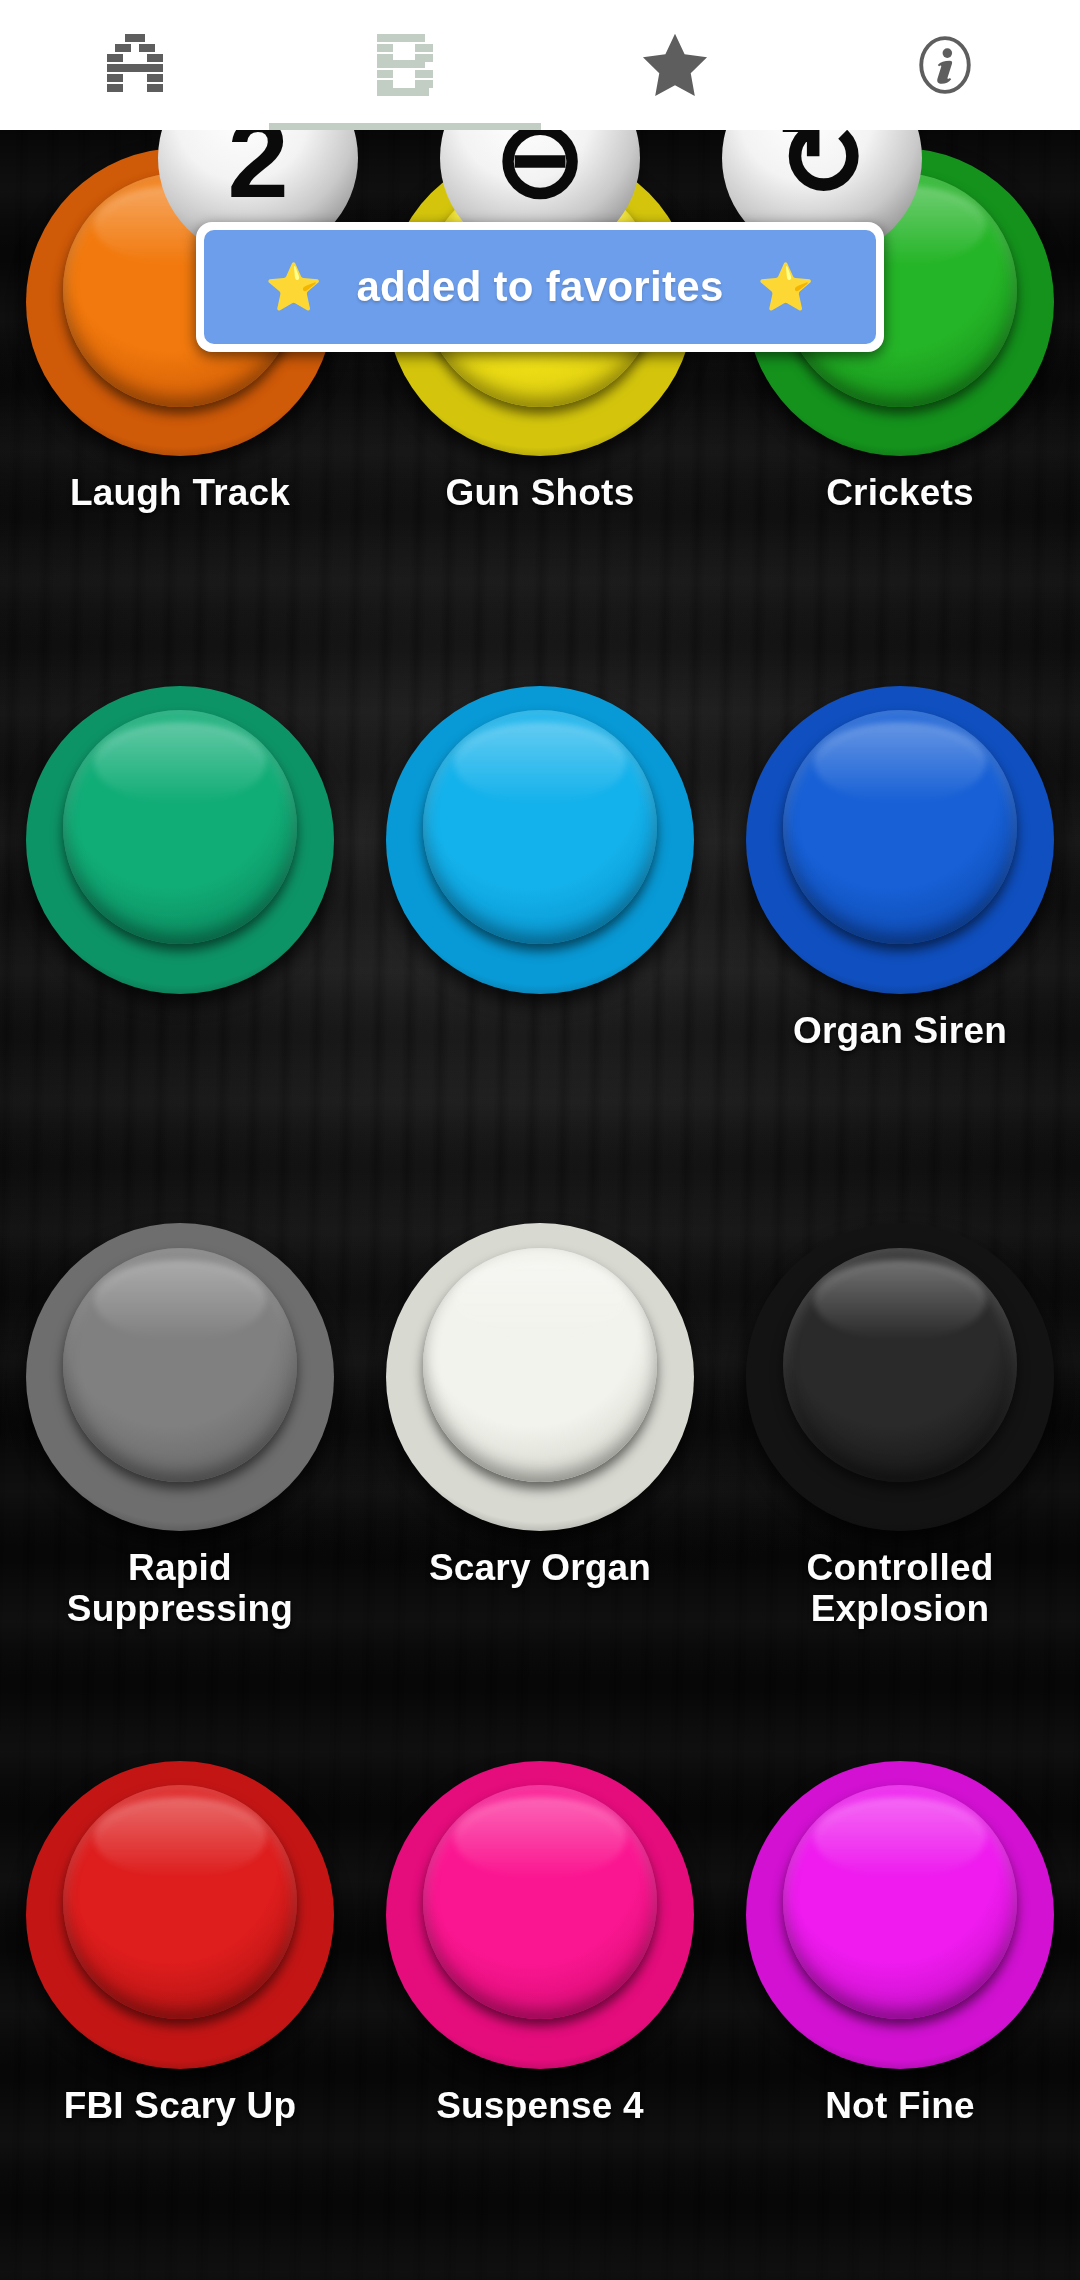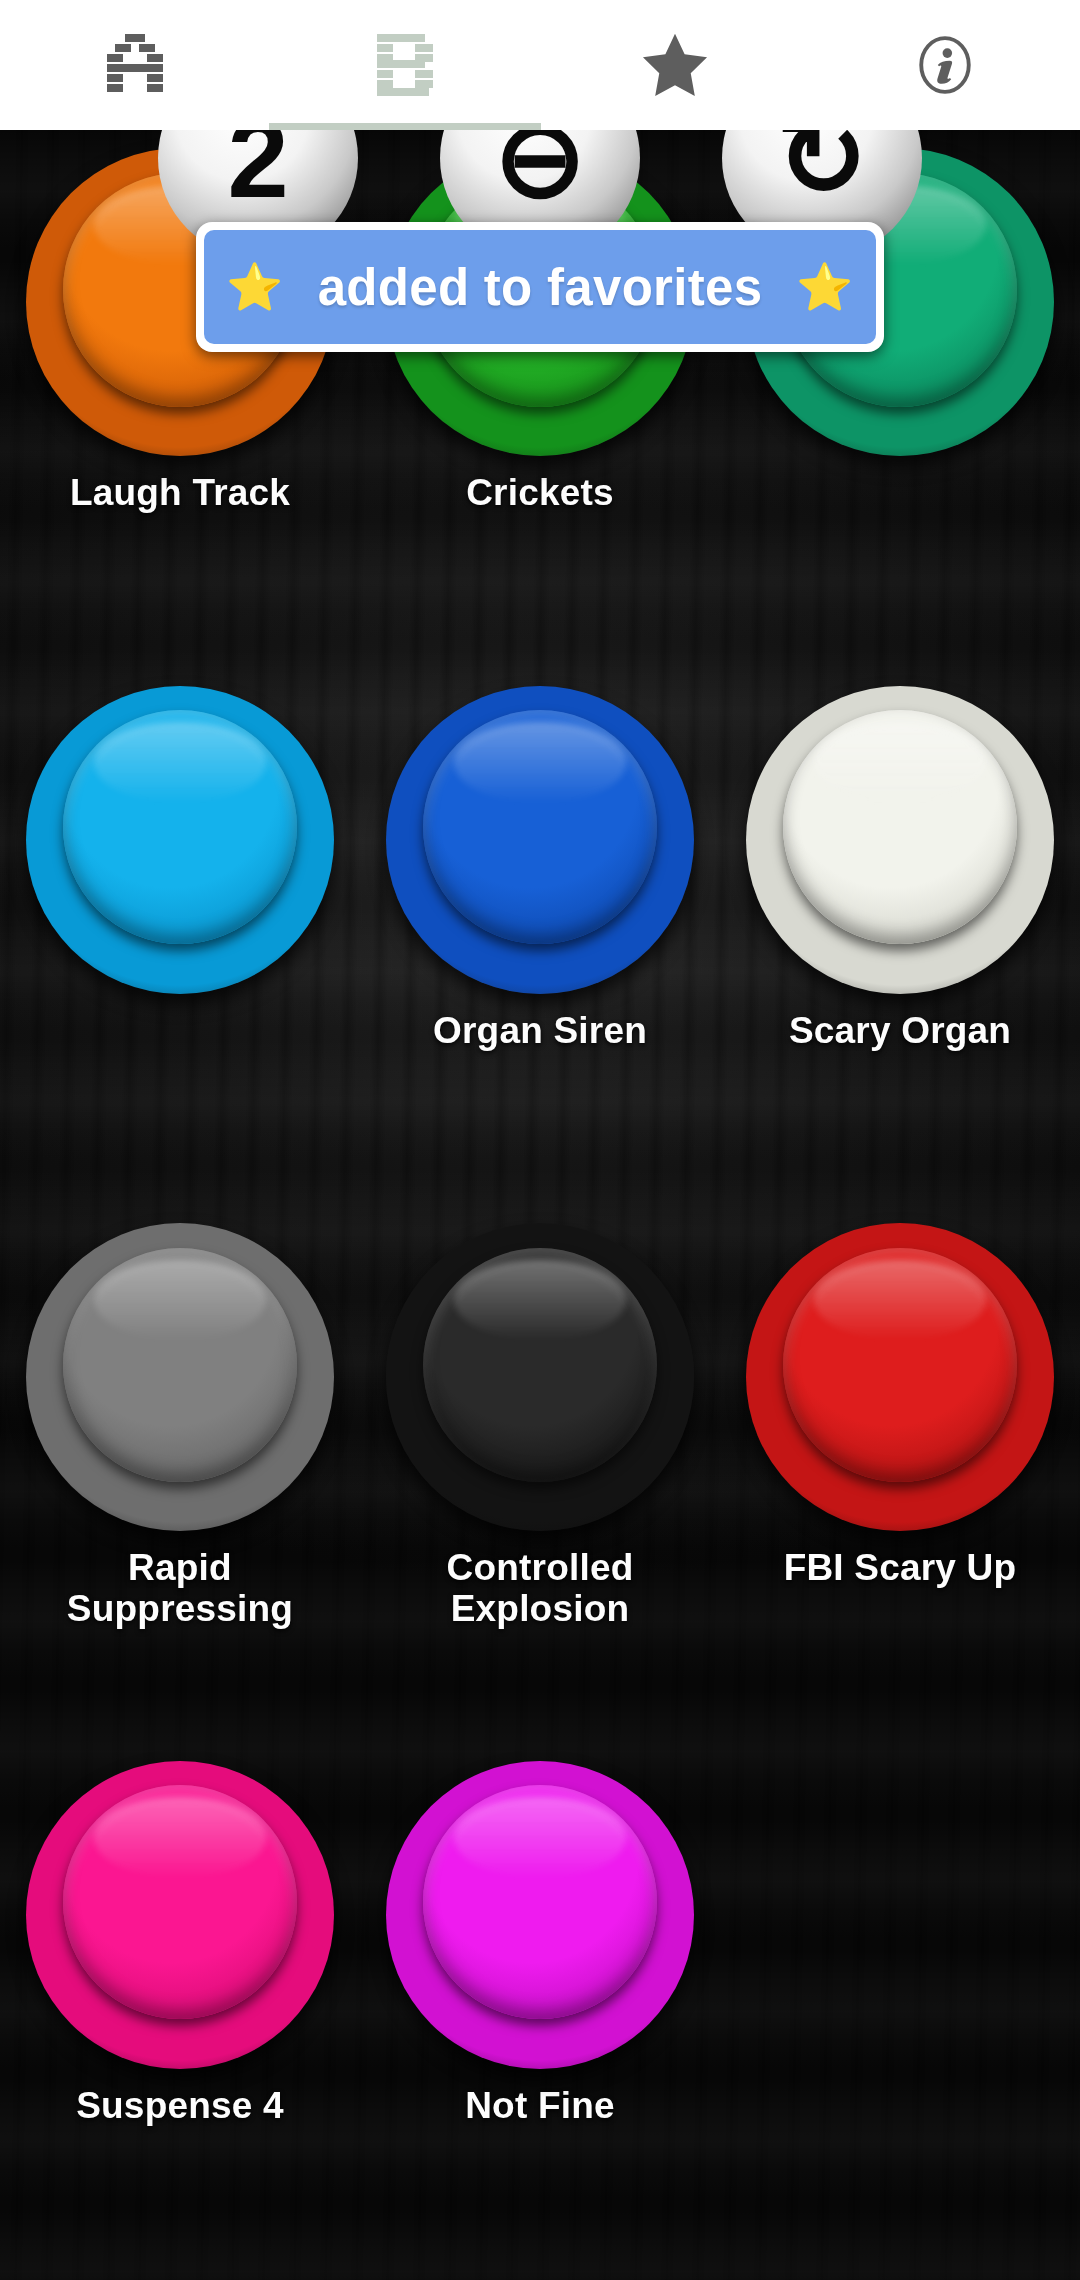--- a/index.html
+++ b/index.html
@@ -153,21 +153,21 @@
   }
   #toast-inner{
     width:100%; height:100%;
     background:#6d9eeb;
     border-radius:10px;
     display:flex; align-items:center; justify-content:center;
     gap:34px;
   }
   #toast-text{
     color:#ffffff;
-    font-size:51px;
+    font-size:42px;
     font-weight:bold;
     letter-spacing:0.3px;
     text-shadow:0 2px 3px rgba(0,0,0,0.18);
   }
   .toast-star{ font-size:46px; line-height:1; }
 </style>
 </head>
 <body>
 
 <div id="tabbar">
@@ -229,20 +229,29 @@
     <div class="cell">
       <div class="btn-wrap">
         <div class="btn-shadow"></div>
         <div class="btn-base" style="background: radial-gradient(circle at 50% 42%, rgb(207, 90, 8) 55%, rgb(207, 90, 8) 72%, rgba(0, 0, 0, 0.45) 100%);"></div>
         <div class="btn-cap" style="background: radial-gradient(circle at 46% 30%, rgb(242, 121, 13) 0%, rgb(242, 121, 13) 52%, rgb(201, 87, 5) 88%, rgb(201, 87, 5) 100%); box-shadow: rgba(0, 0, 0, 0.32) 0px -9px 16px inset, rgba(255, 255, 255, 0.18) 0px 8px 14px inset, rgba(0, 0, 0, 0.55) 0px 7px 12px;"></div>
         <div class="btn-gloss"></div>
       </div>
       <div class="btn-label">Laugh Track</div>
     </div>
 
+    <div class="cell">
+      <div class="btn-wrap">
+        <div class="btn-shadow"></div>
+        <div class="btn-base" style="background: radial-gradient(circle at 50% 42%, rgb(212, 197, 12) 55%, rgb(212, 197, 12) 72%, rgba(0, 0, 0, 0.45) 100%);"></div>
+        <div class="btn-cap" style="background: radial-gradient(circle at 46% 30%, rgb(247, 231, 26) 0%, rgb(247, 231, 26) 52%, rgb(205, 190, 9) 88%, rgb(205, 190, 9) 100%); box-shadow: rgba(0, 0, 0, 0.32) 0px -9px 16px inset, rgba(255, 255, 255, 0.18) 0px 8px 14px inset, rgba(0, 0, 0, 0.55) 0px 7px 12px;"></div>
+        <div class="btn-gloss"></div>
+      </div>
+      <div class="btn-label">Gun Shots</div>
+    </div>
 
     <div class="cell">
       <div class="btn-wrap">
         <div class="btn-shadow"></div>
         <div class="btn-base" style="background: radial-gradient(circle at 50% 42%, rgb(20, 146, 28) 55%, rgb(20, 146, 28) 72%, rgba(0, 0, 0, 0.45) 100%);"></div>
         <div class="btn-cap" style="background: radial-gradient(circle at 46% 30%, rgb(37, 181, 40) 0%, rgb(37, 181, 40) 52%, rgb(20, 138, 23) 88%, rgb(20, 138, 23) 100%); box-shadow: rgba(0, 0, 0, 0.32) 0px -9px 16px inset, rgba(255, 255, 255, 0.18) 0px 8px 14px inset, rgba(0, 0, 0, 0.55) 0px 7px 12px;"></div>
         <div class="btn-gloss"></div>
       </div>
       <div class="btn-label">Crickets</div>
     </div>
@@ -271,36 +280,36 @@
         <div class="btn-base" style="background: radial-gradient(circle at 50% 42%, rgb(15, 79, 191) 55%, rgb(15, 79, 191) 72%, rgba(0, 0, 0, 0.45) 100%);"></div>
         <div class="btn-cap" style="background: radial-gradient(circle at 46% 30%, rgb(23, 96, 214) 0%, rgb(23, 96, 214) 52%, rgb(12, 70, 171) 88%, rgb(12, 70, 171) 100%); box-shadow: rgba(0, 0, 0, 0.32) 0px -9px 16px inset, rgba(255, 255, 255, 0.18) 0px 8px 14px inset, rgba(0, 0, 0, 0.55) 0px 7px 12px;"></div>
         <div class="btn-gloss"></div>
       </div>
       <div class="btn-label">Organ Siren</div>
     </div>
 
     <div class="cell">
       <div class="btn-wrap">
         <div class="btn-shadow"></div>
+        <div class="btn-base" style="background: radial-gradient(circle at 50% 42%, rgb(110, 110, 110) 55%, rgb(110, 110, 110) 72%, rgba(0, 0, 0, 0.45) 100%);"></div>
+        <div class="btn-cap" style="background: radial-gradient(circle at 46% 30%, rgb(128, 128, 128) 0%, rgb(128, 128, 128) 52%, rgb(99, 99, 99) 88%, rgb(99, 99, 99) 100%); box-shadow: rgba(0, 0, 0, 0.32) 0px -9px 16px inset, rgba(255, 255, 255, 0.18) 0px 8px 14px inset, rgba(0, 0, 0, 0.55) 0px 7px 12px;"></div>
+        <div class="btn-gloss"></div>
+      </div>
+      <div class="btn-label">Rapid
+Suppressing</div>
+    </div>
+
+    <div class="cell">
+      <div class="btn-wrap">
+        <div class="btn-shadow"></div>
         <div class="btn-base" style="background: radial-gradient(circle at 50% 42%, rgb(216, 217, 209) 55%, rgb(216, 217, 209) 72%, rgba(0, 0, 0, 0.45) 100%);"></div>
         <div class="btn-cap" style="background: radial-gradient(circle at 46% 30%, rgb(242, 243, 236) 0%, rgb(242, 243, 236) 52%, rgb(207, 208, 199) 88%, rgb(207, 208, 199) 100%); box-shadow: rgba(0, 0, 0, 0.32) 0px -9px 16px inset, rgba(255, 255, 255, 0.18) 0px 8px 14px inset, rgba(0, 0, 0, 0.55) 0px 7px 12px;"></div>
         <div class="btn-gloss"></div>
       </div>
       <div class="btn-label">Scary Organ</div>
-    </div>
-
-    <div class="cell">
-      <div class="btn-wrap">
-        <div class="btn-shadow"></div>
-        <div class="btn-base" style="background: radial-gradient(circle at 50% 42%, rgb(110, 110, 110) 55%, rgb(110, 110, 110) 72%, rgba(0, 0, 0, 0.45) 100%);"></div>
-        <div class="btn-cap" style="background: radial-gradient(circle at 46% 30%, rgb(128, 128, 128) 0%, rgb(128, 128, 128) 52%, rgb(99, 99, 99) 88%, rgb(99, 99, 99) 100%); box-shadow: rgba(0, 0, 0, 0.32) 0px -9px 16px inset, rgba(255, 255, 255, 0.18) 0px 8px 14px inset, rgba(0, 0, 0, 0.55) 0px 7px 12px;"></div>
-        <div class="btn-gloss"></div>
-      </div>
-      <div class="btn-label">Rapid
-Suppressing</div>
     </div>
 
     <div class="cell">
       <div class="btn-wrap">
         <div class="btn-shadow"></div>
         <div class="btn-base" style="background: radial-gradient(circle at 50% 42%, rgb(19, 19, 19) 55%, rgb(19, 19, 19) 72%, rgba(0, 0, 0, 0.45) 100%);"></div>
         <div class="btn-cap" style="background: radial-gradient(circle at 46% 30%, rgb(42, 42, 42) 0%, rgb(42, 42, 42) 52%, rgb(18, 18, 18) 88%, rgb(18, 18, 18) 100%); box-shadow: rgba(0, 0, 0, 0.32) 0px -9px 16px inset, rgba(255, 255, 255, 0.18) 0px 8px 14px inset, rgba(0, 0, 0, 0.55) 0px 7px 12px;"></div>
         <div class="btn-gloss"></div>
       </div>
       <div class="btn-label">Controlled

